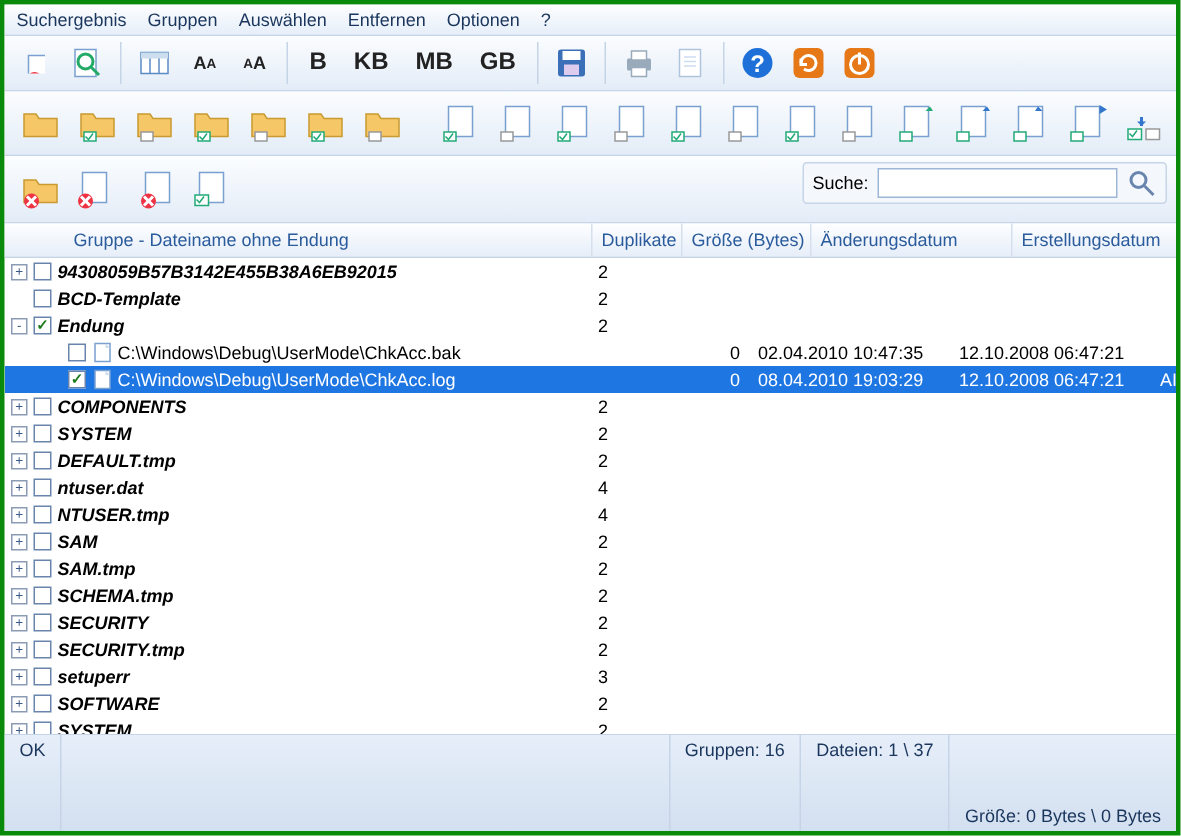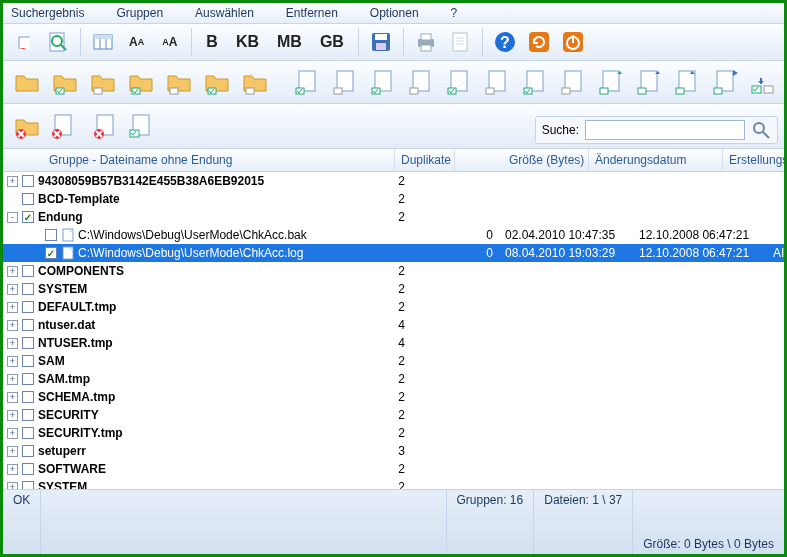--- a/index.html
+++ b/index.html
@@ -10,21 +10,21 @@
     background: #fff;
     border: 3px solid #0a8a0a;
     width: 787px;
     height: 557px;
     display: flex;
     flex-direction: column;
     overflow: hidden;
   }
   .menubar {
     display: flex;
-    gap: 32px;
+    gap: 14px;
     padding: 3px 8px;
     background: linear-gradient(#fdfeff, #e6eef9);
     border-bottom: 1px solid #c6d4e8;
     color: #1a365d;
   }
   .menubar span { cursor: default; }
   .toolbar {
     display: flex;
     align-items: center;
     gap: 4px;
@@ -70,21 +70,21 @@
     border: 1px solid transparent;
     border-radius: 3px;
     display: flex;
     align-items: center;
     justify-content: center;
     cursor: pointer;
     position: relative;
   }
   .toolbar3 {
     display: flex;
-    align-items: flex-end;
+    align-items: flex-start;
     padding: 4px 6px;
     background: linear-gradient(#fbfdff, #e3ecf7);
     border-bottom: 1px solid #c6d4e8;
   }
   .search-group {
     margin-left: auto;
     display: flex;
     align-items: center;
     gap: 6px;
     border: 1px solid #c6d4e8;
@@ -108,21 +108,21 @@
     padding-left: 40px;
   }
   .header-row > div {
     padding: 4px 6px;
     border-right: 1px solid #d6e0ed;
     white-space: nowrap;
     overflow: hidden;
   }
   .col-name { flex: 0 0 352px; }
   .col-dup  { flex: 0 0 60px; text-align: right; }
-  .col-size { flex: 0 0 86px; margin-left: 48px; }
+  .col-size { flex: 0 0 86px; }
   .col-mod  { flex: 0 0 134px; }
   .col-cre  { flex: 0 0 134px; }
   .col-attr { flex: 1 1 auto; }
   .grid {
     flex: 1 1 auto;
     overflow: auto;
     background: #fff;
   }
   .row {
     display: flex;
@@ -165,21 +165,21 @@
     background: #fff;
     flex-shrink: 0;
   }
   .chk.checked::after { content: "✓"; color: #1a7a1a; font-weight: bold; }
   .row.selected .chk.checked::after { color: #1a7a1a; }
   .fileicon {
     width: 14px; height: 14px;
     margin-right: 3px;
     flex-shrink: 0;
   }
-  .bold { font-weight: bold; }
+  .bold { font-weight: bold; font-style: italic; }
   .statusbar {
     display: flex;
     background: linear-gradient(#e6eef9, #d3e0f0);
     border-top: 1px solid #c6d4e8;
     font-size: 12px;
     color: #1a365d;
   }
   .statusbar > div {
     padding: 3px 10px;
     border-right: 1px solid #c6d4e8;

